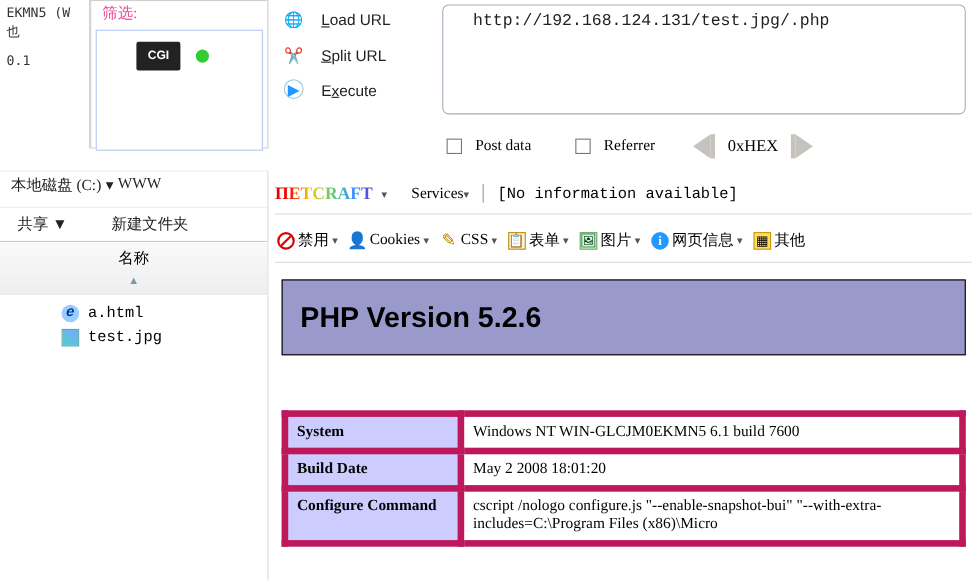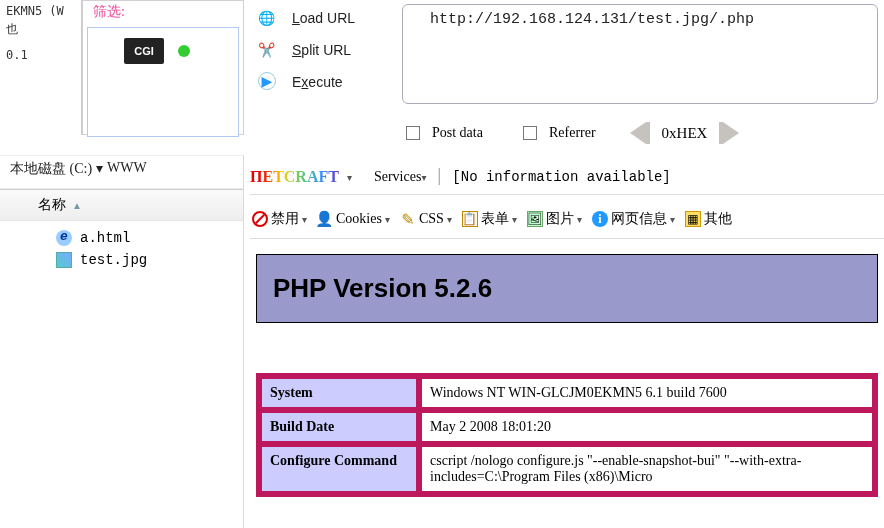--- a/index.html
+++ b/index.html
@@ -23,21 +23,21 @@
 .post-row { position: absolute; left: 406px; top: 122px; display: flex; align-items: center; gap: 12px; font-family: Verdana; font-size: 14px; }
 .chk { width: 14px; height: 14px; border: 1px solid #777; background: #fff; display: inline-block; }
 .hex-arrow { display: inline-flex; align-items: center; gap: 0; }
 .arrow-shape { width: 0; height: 0; border-top: 11px solid transparent; border-bottom: 11px solid transparent; }
 .arrow-left { border-right: 16px solid #c6c3be; }
 .arrow-right { border-left: 16px solid #c6c3be; }
 .arrow-body { background: #c6c3be; height: 22px; display: flex; align-items: center; padding: 0 10px; font-size: 14px; }
 .explorer-main { position: absolute; left: 0; top: 155px; width: 244px; bottom: 0; background: #fff; border-right: 1px solid #d9d9d9; }
 .crumb { padding: 4px 10px 10px; font-family: SimSun; font-size: 14px; color: #222; border-top: 1px solid #eee; border-bottom: 1px solid #eee; display: flex; align-items: flex-start; gap: 4px; }
 .ebtns { display: flex; gap: 40px; padding: 6px 16px; font-family: SimSun; font-size: 14px; color: #222; }
-.name-hdr { border-top: 1px solid #ccc; border-bottom: 1px solid #e5e5e5; padding: 6px 38px; font-family: SimSun; font-size: 14px; background: linear-gradient(#fafafa, #eee); display: flex; align-items: center; gap: 6px; }
+.name-hdr { border-top: 1px solid #ccc; border-bottom: 1px solid #e5e5e5; padding: 6px 10px; font-family: SimSun; font-size: 14px; background: linear-gradient(#fafafa, #eee); display: flex; align-items: center; gap: 6px; flex-direction: column; }
 .file-list { padding: 6px 0; margin-left: 28px; }
 .file-row { display: flex; align-items: center; gap: 8px; padding: 3px 28px; font-family: "Courier New", monospace; font-size: 14px; }
 .ico { width: 16px; height: 16px; flex-shrink: 0; }
 .ico-ie { background: #9cf; border-radius: 50%; position: relative; }
 .ico-ie::after { content: "e"; position: absolute; left: 4px; top: -1px; color: #039; font-style: italic; font-weight: bold; font-size: 13px; }
 .ico-img { background: linear-gradient(45deg, #5cc, #7af); border: 1px solid #5aa; }
 .netcraft-row { position: absolute; left: 250px; top: 168px; right: 0; display: flex; align-items: center; gap: 8px; font-family: Verdana; font-size: 14px; padding-bottom: 8px; border-bottom: 1px solid #ddd; }
 .netcraft-logo { font-weight: bold; font-size: 16px; }
 .nc-n { color: #e00; }
 .nc-et { background: linear-gradient(90deg, #e00, #fc0, #6c6, #39f, #63c); -webkit-background-clip: text; color: transparent; }
@@ -114,20 +114,24 @@
       <span class="arrow-shape arrow-right"></span>
     </span>
 </div>
 
 <div class="explorer-main">
   <div class="crumb">
     <span>本地磁盘 (C:)</span>
     <span>▾</span>
     <span>WWW</span>
   </div>
+  <div class="ebtns">
+    <span>共享 ▼</span>
+    <span>新建文件夹</span>
+  </div>
   <div class="name-hdr">
     <span>名称</span>
     <span style="font-size:10px;color:#79a">▲</span>
   </div>
   <div class="file-list">
     <div class="file-row">
       <span class="ico ico-ie"></span>
       <span>a.html</span>
     </div>
     <div class="file-row">

